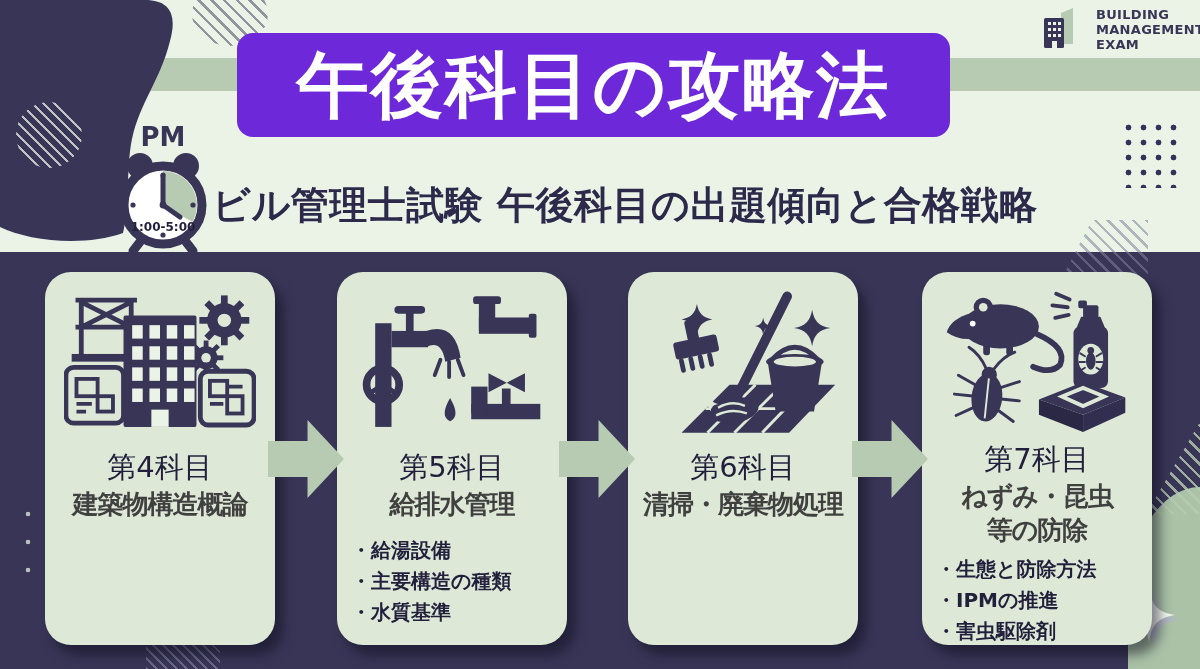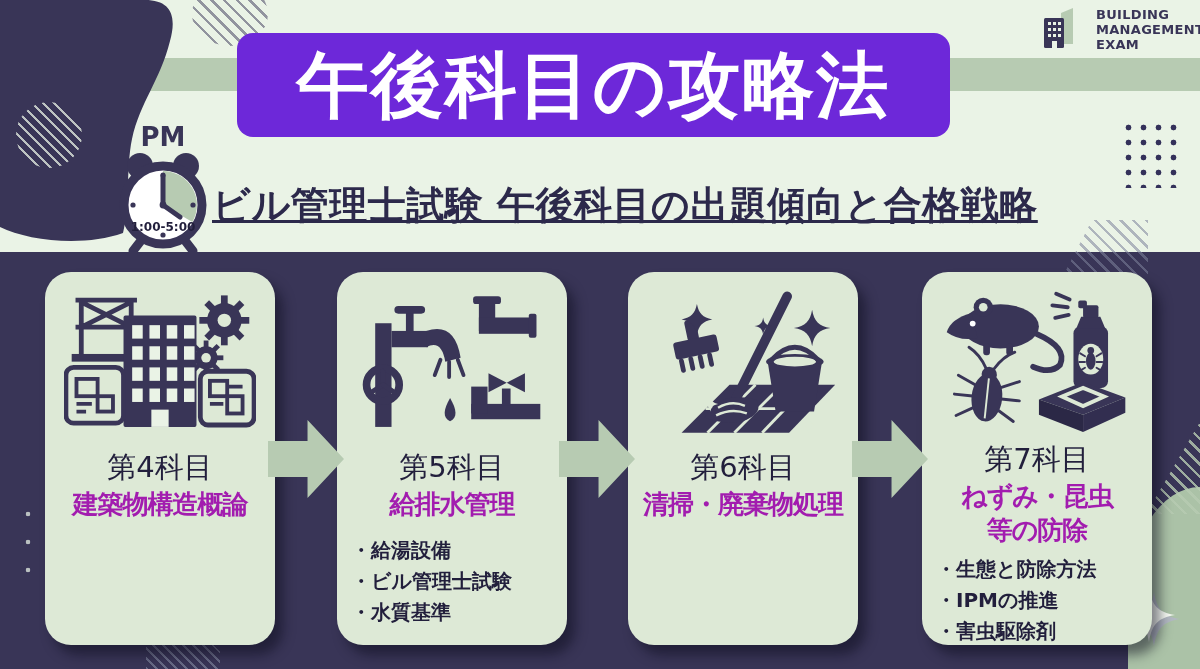--- a/index.html
+++ b/index.html
@@ -23,40 +23,40 @@
     background:radial-gradient(circle,#34315a 2.6px,transparent 3.2px);
     background-size:15px 15px;background-position:4px 4px;}
   .banner{position:absolute;left:237px;top:33px;width:713px;height:104px;background:#6d28d9;border-radius:16px;}
   .banner .title{width:100%;text-align:center;line-height:104px;font-size:72px;font-weight:900;
     color:#ffffff;letter-spacing:2px;white-space:nowrap;}
   .logo{position:absolute;left:1042px;top:8px;display:flex;align-items:flex-start;gap:20px;}
   .logo-text{font-size:13px;font-weight:800;color:#393557;line-height:1.15;letter-spacing:.3px;}
   .clock-wrap{position:absolute;left:108px;top:124px;width:110px;height:128px;text-align:center;}
   .clock-pm{font-size:26px;font-weight:900;color:#393557;line-height:1;}
   .subtitle{position:absolute;left:212px;top:180px;width:890px;font-size:38px;font-weight:900;
-    color:#2c294b;white-space:nowrap;letter-spacing:.5px;text-decoration:underline;}
+    color:#2c294b;white-space:nowrap;letter-spacing:.5px;}
   
   .dots-left{position:absolute;left:24px;top:500px;width:8px;height:92px;
     background:radial-gradient(circle,rgba(230,240,228,.75) 2px,transparent 2.6px);
     background-size:8px 28px;}
   .stripe-bottom{position:absolute;left:146px;top:643px;width:74px;height:26px;
     background:repeating-linear-gradient(45deg,rgba(150,158,180,.5) 0 2px,transparent 2px 7px);}
   .corner-blob{position:absolute;right:0;bottom:0;width:72px;height:182px;background:#abc2a7;
     border-top-left-radius:72px 115px;}
   .stripe-br{position:absolute;left:1146px;top:422px;width:54px;height:92px;
     background:repeating-linear-gradient(45deg,rgba(183,203,178,.8) 0 2.5px,transparent 2.5px 9px);
     clip-path:polygon(100% 0,100% 100%,0 100%);}
   .sparkle{position:absolute;left:1116px;top:584px;}
   
   .card{position:absolute;top:272px;width:230px;height:373px;background:#dde9d6;border-radius:26px;
     box-shadow:8px 10px 12px rgba(12,12,28,.5);}
   .card-1{left:45px;} .card-2{left:337px;} .card-3{left:628px;} .card-4{left:922px;}
   .card-icon{height:158px;display:flex;align-items:center;justify-content:center;padding-top:14px;}
   .card-num{margin-top:4px;text-align:center;font-size:29px;font-weight:400;color:#221f3c;}
-  .card-name{text-align:center;font-size:26px;font-weight:900;color:#a21caf;letter-spacing:-1px;line-height:1.3;}
+  .card-name{text-align:center;font-size:26px;font-weight:900;color:#404040;letter-spacing:-1px;line-height:1.3;}
   .card-bullets{margin-top:13px;padding:0 8px 0 14px;font-size:20px;font-weight:800;color:#221f3c;line-height:1.55;}
   .card-4 .card-icon{height:150px;}
   .card-4 .card-bullets{margin-top:6px;}
   .bullet{white-space:nowrap;}
   
   .arrow{position:absolute;top:420px;width:76px;height:78px;background:#b7cbb2;
     clip-path:polygon(0 27%,52% 27%,52% 0,100% 50%,52% 100%,52% 73%,0 73%);z-index:5;}
   .arrow-1{left:268px;} .arrow-2{left:559px;} .arrow-3{left:852px;}
 </style>
 </head>
@@ -242,21 +242,21 @@
             <line x1="28" y1="98" x2="40" y2="106"></line>
         </g>
       </svg>
     </div>
     <div class="card-num">第5科目</div>
     <div class="card-name">
       <div>給排水管理</div>
     </div>
     <div class="card-bullets">
       <div class="bullet">・給湯設備</div>
-      <div class="bullet">・ビル管理士試験</div>
+      <div class="bullet">・主要構造の種類</div>
       <div class="bullet">・水質基準</div>
     </div>
   </div>
 
   <div class="card card-3">
     <div class="card-icon">
       <svg width="192" height="150" viewBox="0 0 200 155">
         <polygon points="36,148 86,98 196,98 148,148" fill="#393557"></polygon>
         <g stroke="#dde9d6" stroke-width="3" fill="none">
           <path d="M61 123 H172"></path>

